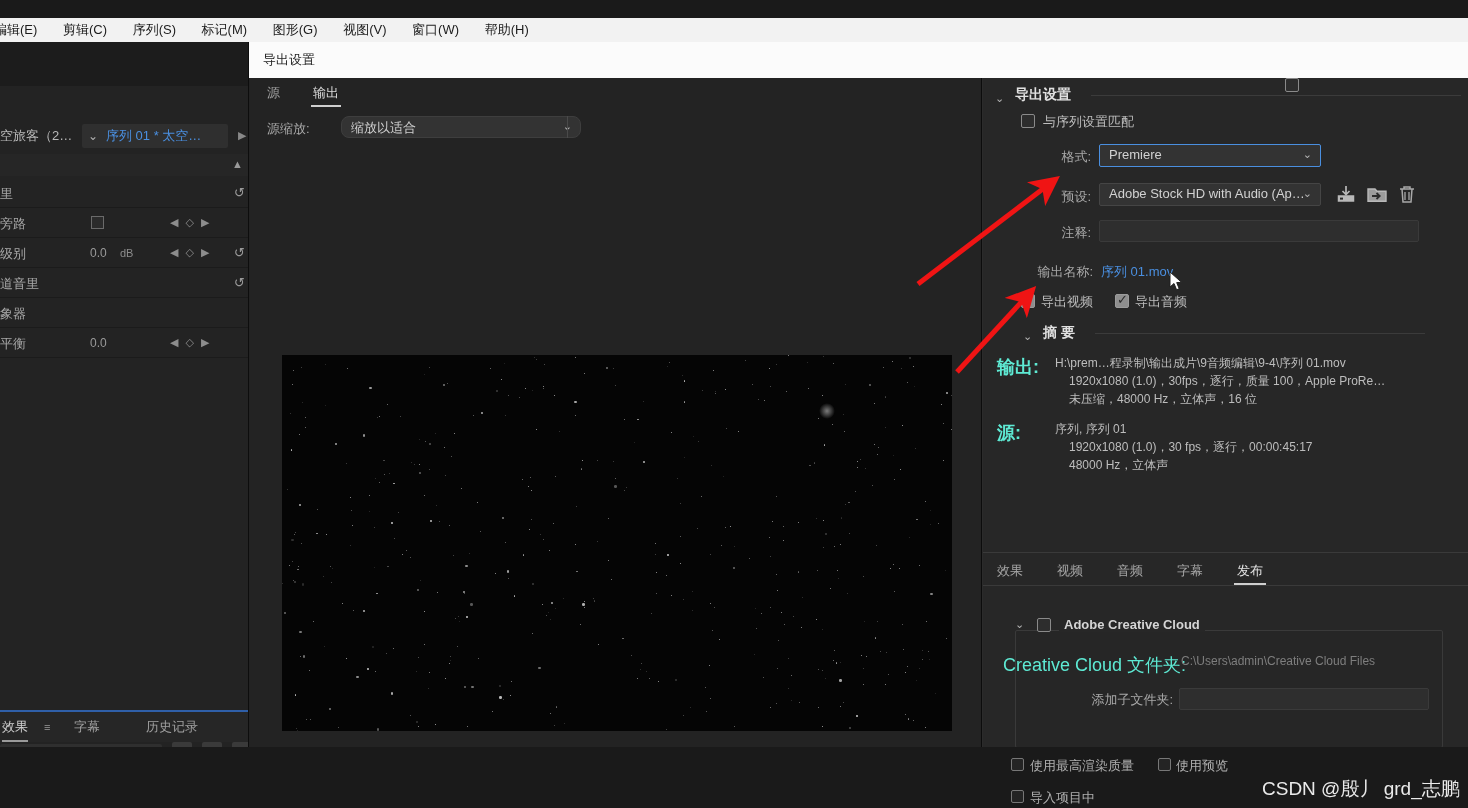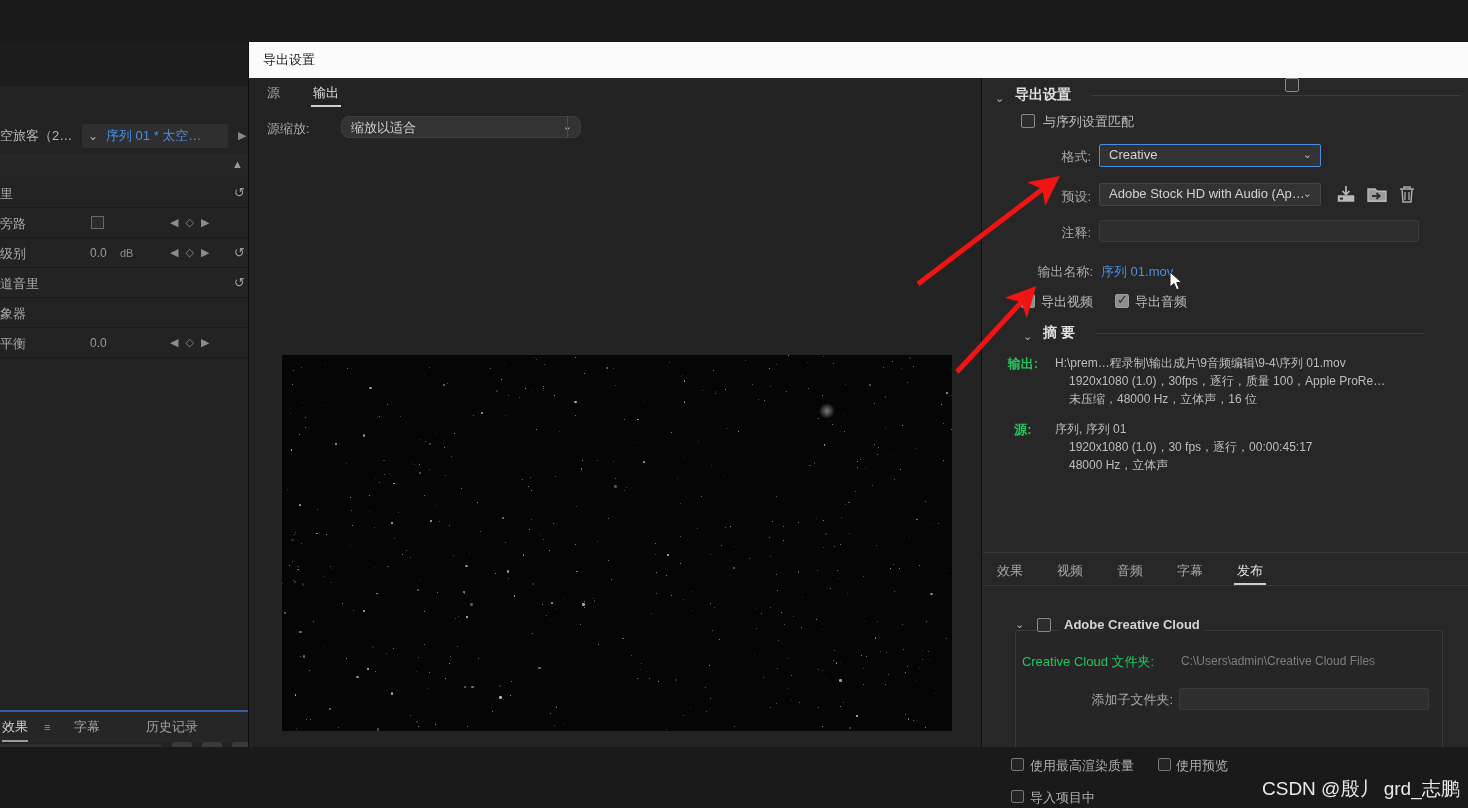--- a/index.html
+++ b/index.html
@@ -97,21 +97,21 @@
          background:radial-gradient(circle,rgba(220,220,220,.55) 0%,rgba(120,120,120,0) 70%); }
 
   
   .setwrap{ position:absolute; left:734px; top:36px; width:486px; height:730px; background:#272727; }
 
   .sec-head{ position:absolute; font-size:14px; font-weight:bold; color:#e0e0e0; white-space:nowrap;}
   .sec-chev{ position:absolute; color:#b4b4b4; font-size:11px;}
   .sec-rule{ position:absolute; height:1px; background:#3b3b3b;}
 
   .lbl{ position:absolute; font-size:13px; color:#a8a8a8; white-space:nowrap; text-align:right;}
-  .lbl-b{ position:absolute; font-size:13px; color:#22c55e; font-weight:bold; white-space:nowrap; text-align:center;}
+  .lbl-b{ position:absolute; font-size:18px; color:#5eead4; font-weight:bold; white-space:nowrap; text-align:left;}
   .val{ position:absolute; font-size:12px; color:#bdbdbd; white-space:nowrap;}
   .val-dim{ position:absolute; font-size:12px; color:#7e7e7e; white-space:nowrap;}
   .link{ position:absolute; font-size:13px; color:#4a8fe0; white-space:nowrap;}
 
   .cb{ position:absolute; width:14px; height:14px; border:1px solid #8a8a8a; background:#2d2d2d; border-radius:2px;}
   .cb.on{ background:#8e8e8e; border-color:#9b9b9b;}
   .cb.on:after{ content:"✓"; position:absolute; left:1px; top:-3px; font-size:13px; color:#2a2a2a; font-weight:bold;}
   .cb-lbl{ position:absolute; font-size:13px; color:#bdbdbd; white-space:nowrap;}
 
   .sel{ position:absolute; height:23px; background:#333; border:1px solid #454545; border-radius:2px;}
@@ -142,20 +142,30 @@
 
   
   .arrows{ position:absolute; left:0; top:0; width:1468px; height:808px; pointer-events:none;}
 </style>
 </head>
 <body>
 
 <div id="root">
 
 
+  <div class="menubar">
+    <span class="mi">编辑(E)</span>
+    <span class="mi">剪辑(C)</span>
+    <span class="mi">序列(S)</span>
+    <span class="mi">标记(M)</span>
+    <span class="mi">图形(G)</span>
+    <span class="mi">视图(V)</span>
+    <span class="mi">窗口(W)</span>
+    <span class="mi">帮助(H)</span>
+  </div>
 
   <div class="appbg"></div>
 
   <div class="leftpanel">
     <div class="lp-topgap"></div>
 
 
     <div class="lp-seqrow">
       <span class="lp-seqleft">空旅客（2…</span>
       <div class="lp-seqbox">
@@ -703,21 +713,21 @@
       <span class="sec-chev" style="left:12px; top:14px;">⌄</span>
       <span class="sec-head" style="left:32px; top:8px;">导出设置</span>
       <div class="sec-rule" style="left:108px; top:17px; width:370px;"></div>
 
       <div class="cb" style="left:302px; top:0px;"></div>
       <span class="cb" style="left:38px; top:36px;"></span>
       <span class="cb-lbl" style="left:60px; top:35px;">与序列设置匹配</span>
 
       <span class="lbl" style="left:40px; top:70px; width:68px;">格式:</span>
       <div class="sel focus" style="left:116px; top:66px; width:222px;">
-        <span class="t">Creative</span>
+        <span class="t">Premiere</span>
         <span class="c">⌄</span>
       </div>
 
       <span class="lbl" style="left:40px; top:110px; width:68px;">预设:</span>
       <div class="sel" style="left:116px; top:105px; width:222px;">
         <span class="t" style="max-width:196px;">Adobe Stock HD with Audio (Appl…</span>
         <span class="c">⌄</span>
       </div>
 
       <div class="iconbtn" style="left:352px; top:105px;">

